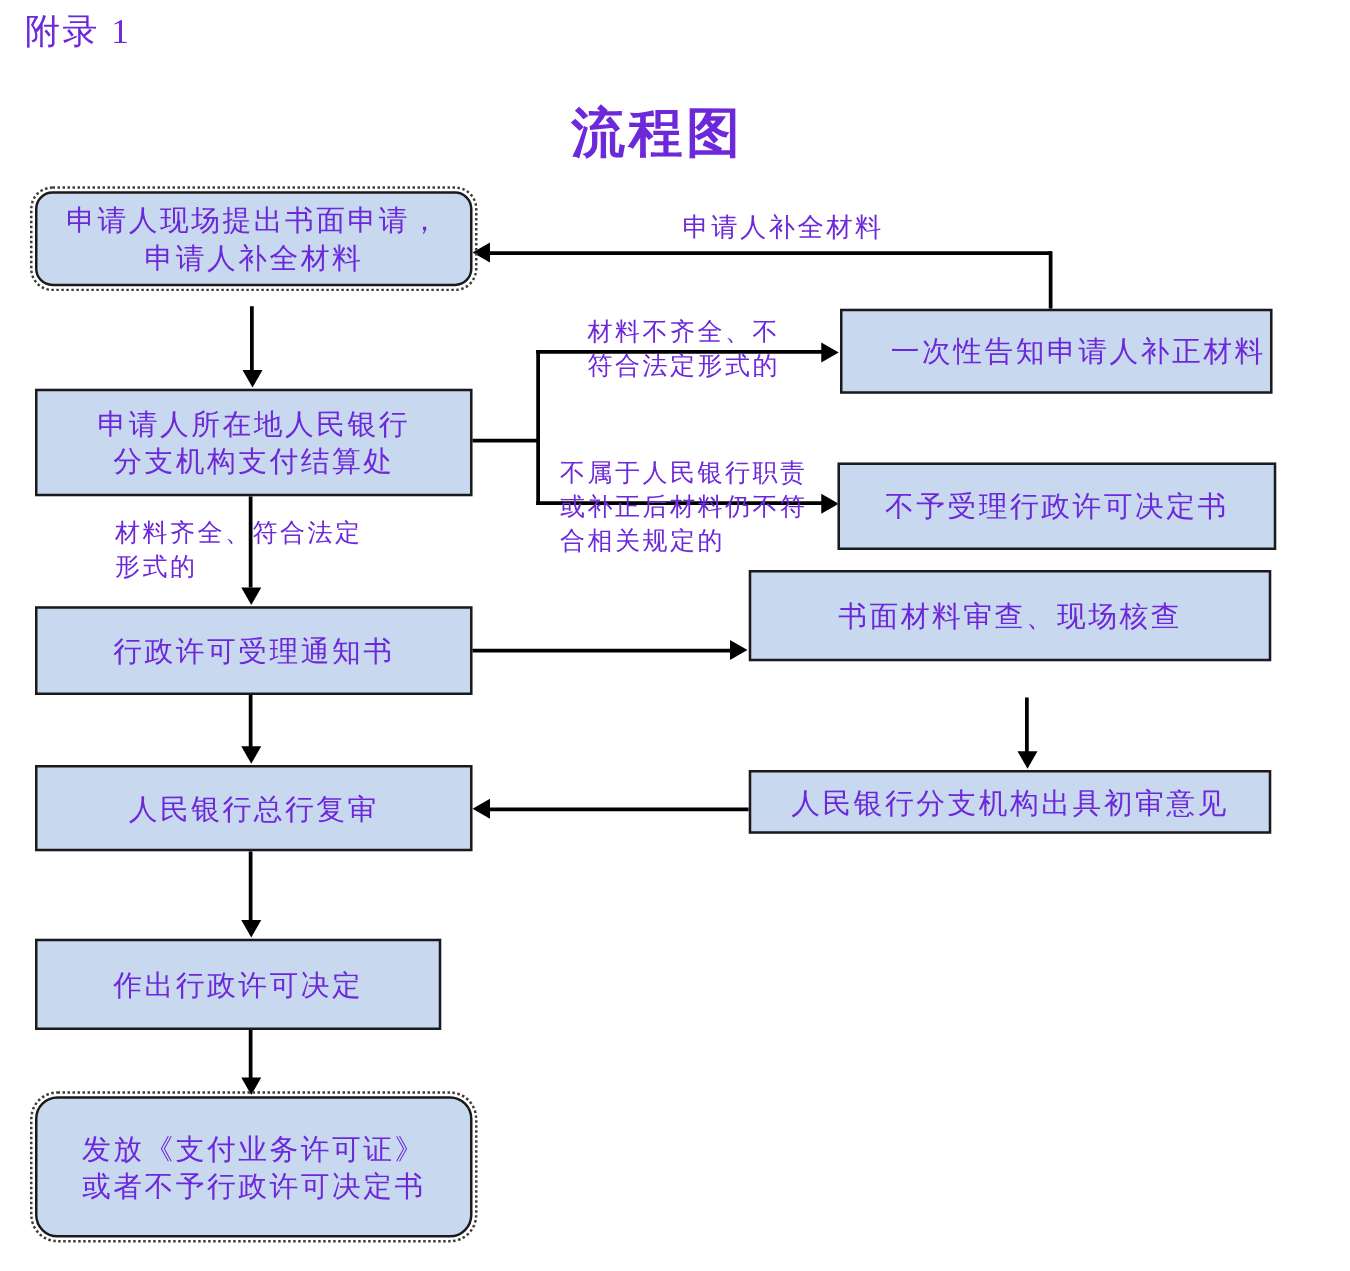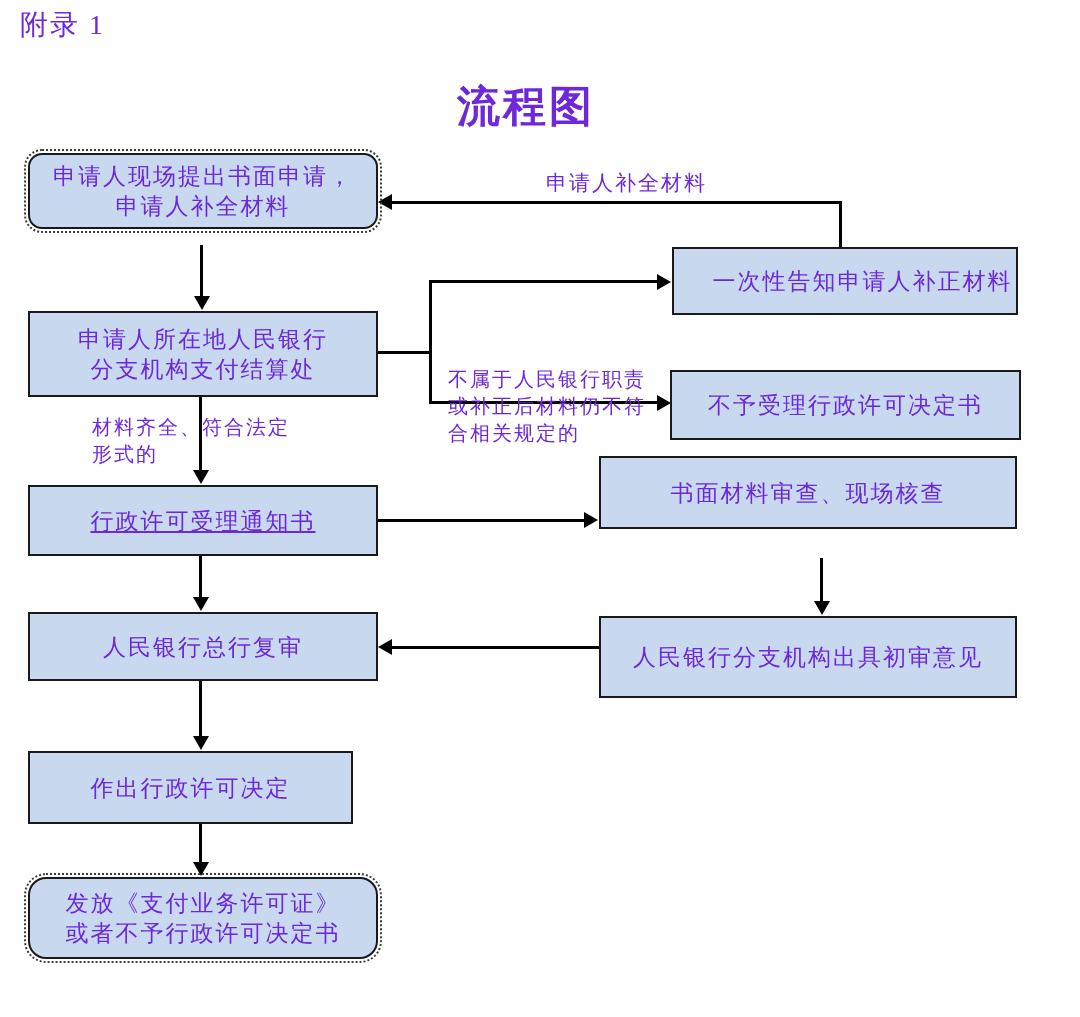--- a/index.html
+++ b/index.html
@@ -74,66 +74,70 @@
   <div class="line" style="left:377px; top:351px; width:55px; height:3px;"></div>
   <div class="line" style="left:429px; top:280px; width:3px; height:124px;"></div>
   <div class="line" style="left:429px; top:280px; width:229px; height:3px;"></div>
   <div class="ah ah-right" style="left:657px; top:274px;"></div>
   <div class="line" style="left:429px; top:401px; width:229px; height:3px;"></div>
   <div class="ah ah-right" style="left:657px; top:395px;"></div>
 
   <div class="edge-label" style="left:546px; top:169px; font-size:21px;">
     <div>申请人补全材料</div>
   </div>
+  <div class="edge-label" style="left:470px; top:253px;">
+    <div>材料不齐全、不</div>
+    <div>符合法定形式的</div>
+  </div>
   <div class="edge-label" style="left:448px; top:366px;">
     <div>不属于人民银行职责</div>
     <div>或补正后材料仍不符</div>
     <div>合相关规定的</div>
   </div>
   <div class="edge-label" style="left:92px; top:414px;">
     <div>材料齐全、符合法定</div>
     <div>形式的</div>
   </div>
 
   <div class="node terminal" style="left:28px; top:153px; width:350px; height:76px; border-radius:14px;">
     <div>申请人现场提出书面申请，</div>
     <div>申请人补全材料</div>
   </div>
 
   <div class="node" style="left:28px; top:311px; width:350px; height:86px;">
     <div>申请人所在地人民银行</div>
     <div>分支机构支付结算处</div>
   </div>
 
-  <div class="node" style="left:28px; top:485px; width:350px; height:71px;text-decoration:underline;">
+  <div class="node" style="left:28px; top:485px; width:350px; height:71px;">
     <div>行政许可受理通知书</div>
   </div>
 
   <div class="node" style="left:28px; top:612px; width:350px; height:69px;">
     <div>人民银行总行复审</div>
   </div>
 
   <div class="node" style="left:28px; top:751px; width:325px; height:73px;">
     <div>作出行政许可决定</div>
   </div>
 
-  <div class="node terminal" style="left:28px; top:877px; width:350px; height:82px; border-radius:18px;justify-content:center;">
+  <div class="node terminal" style="left:28px; top:877px; width:350px; height:113px; border-radius:18px;justify-content:center;">
     <div>发放《支付业务许可证》</div>
     <div>或者不予行政许可决定书</div>
   </div>
 
   <div class="node" style="left:672px; top:247px; width:346px; height:68px;padding-left:35px;">
     <div>一次性告知申请人补正材料</div>
   </div>
 
   <div class="node" style="left:670px; top:370px; width:351px; height:70px;">
     <div>不予受理行政许可决定书</div>
   </div>
 
   <div class="node" style="left:599px; top:456px; width:418px; height:73px;">
     <div>书面材料审查、现场核查</div>
   </div>
 
-  <div class="node" style="left:599px; top:616px; width:418px; height:82px;">
+  <div class="node" style="left:599px; top:616px; width:418px; height:51px;">
     <div>人民银行分支机构出具初审意见</div>
   </div>
 
 </div>
 
 </body></html>

